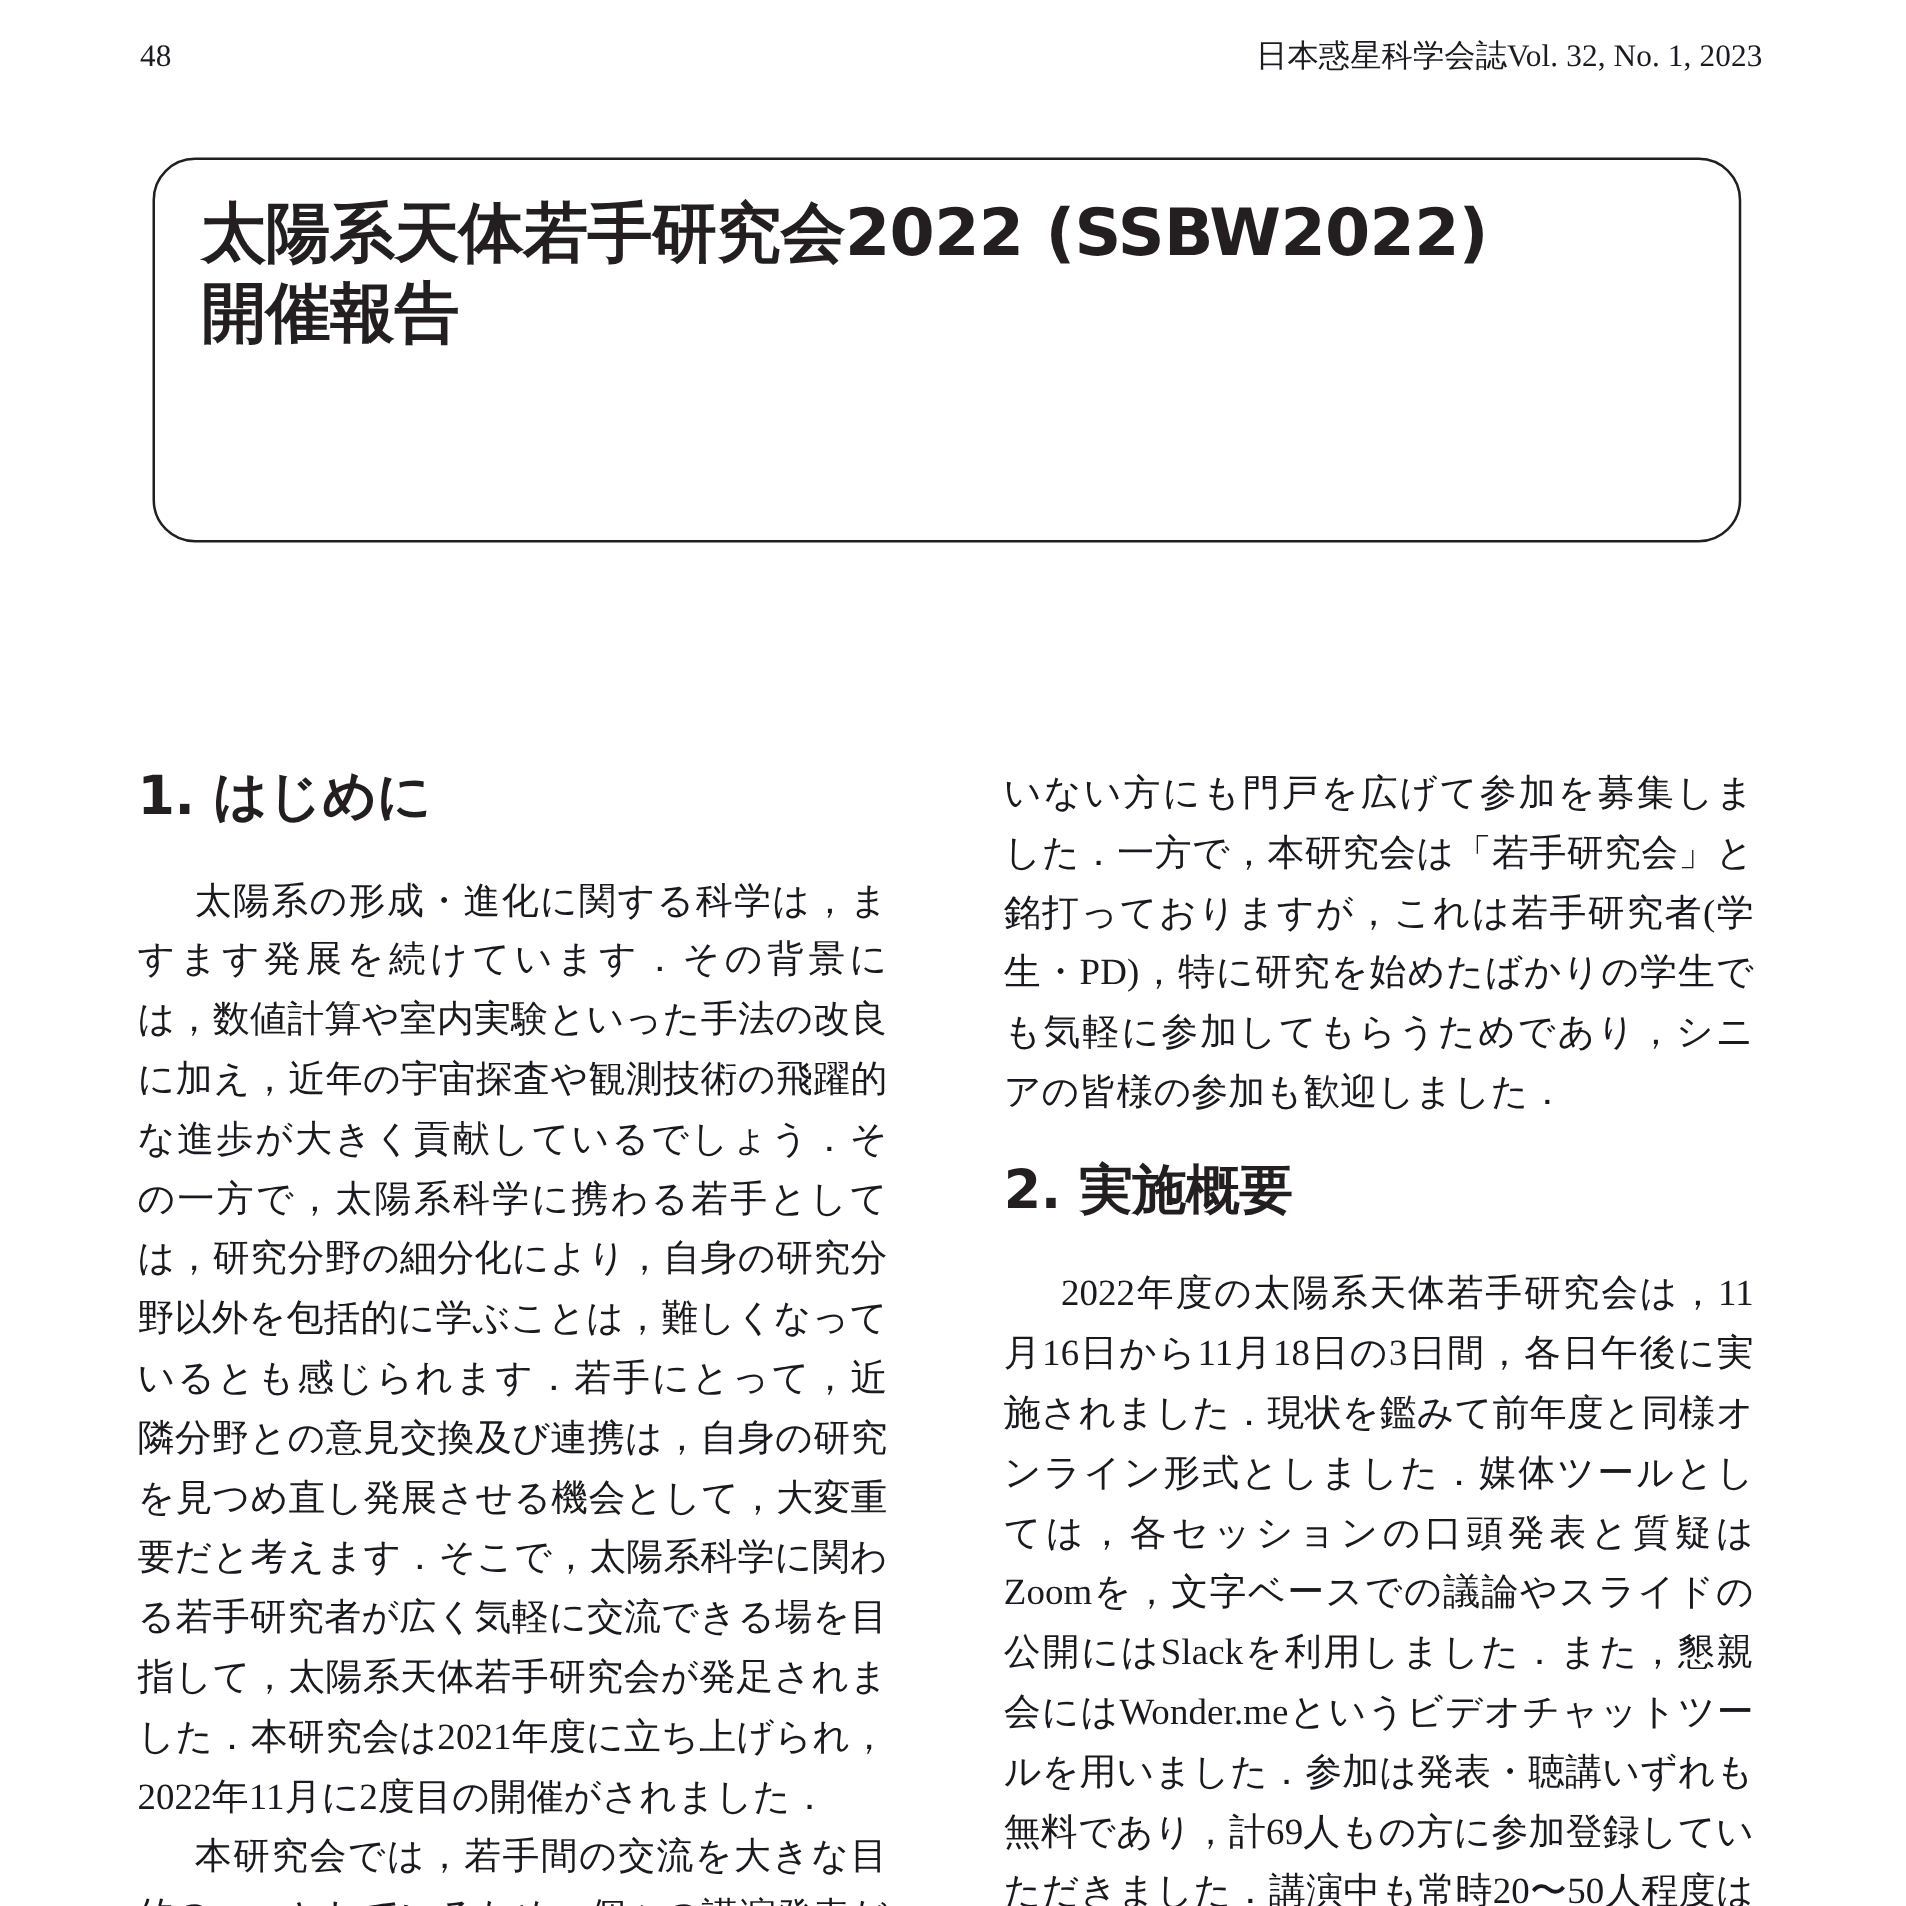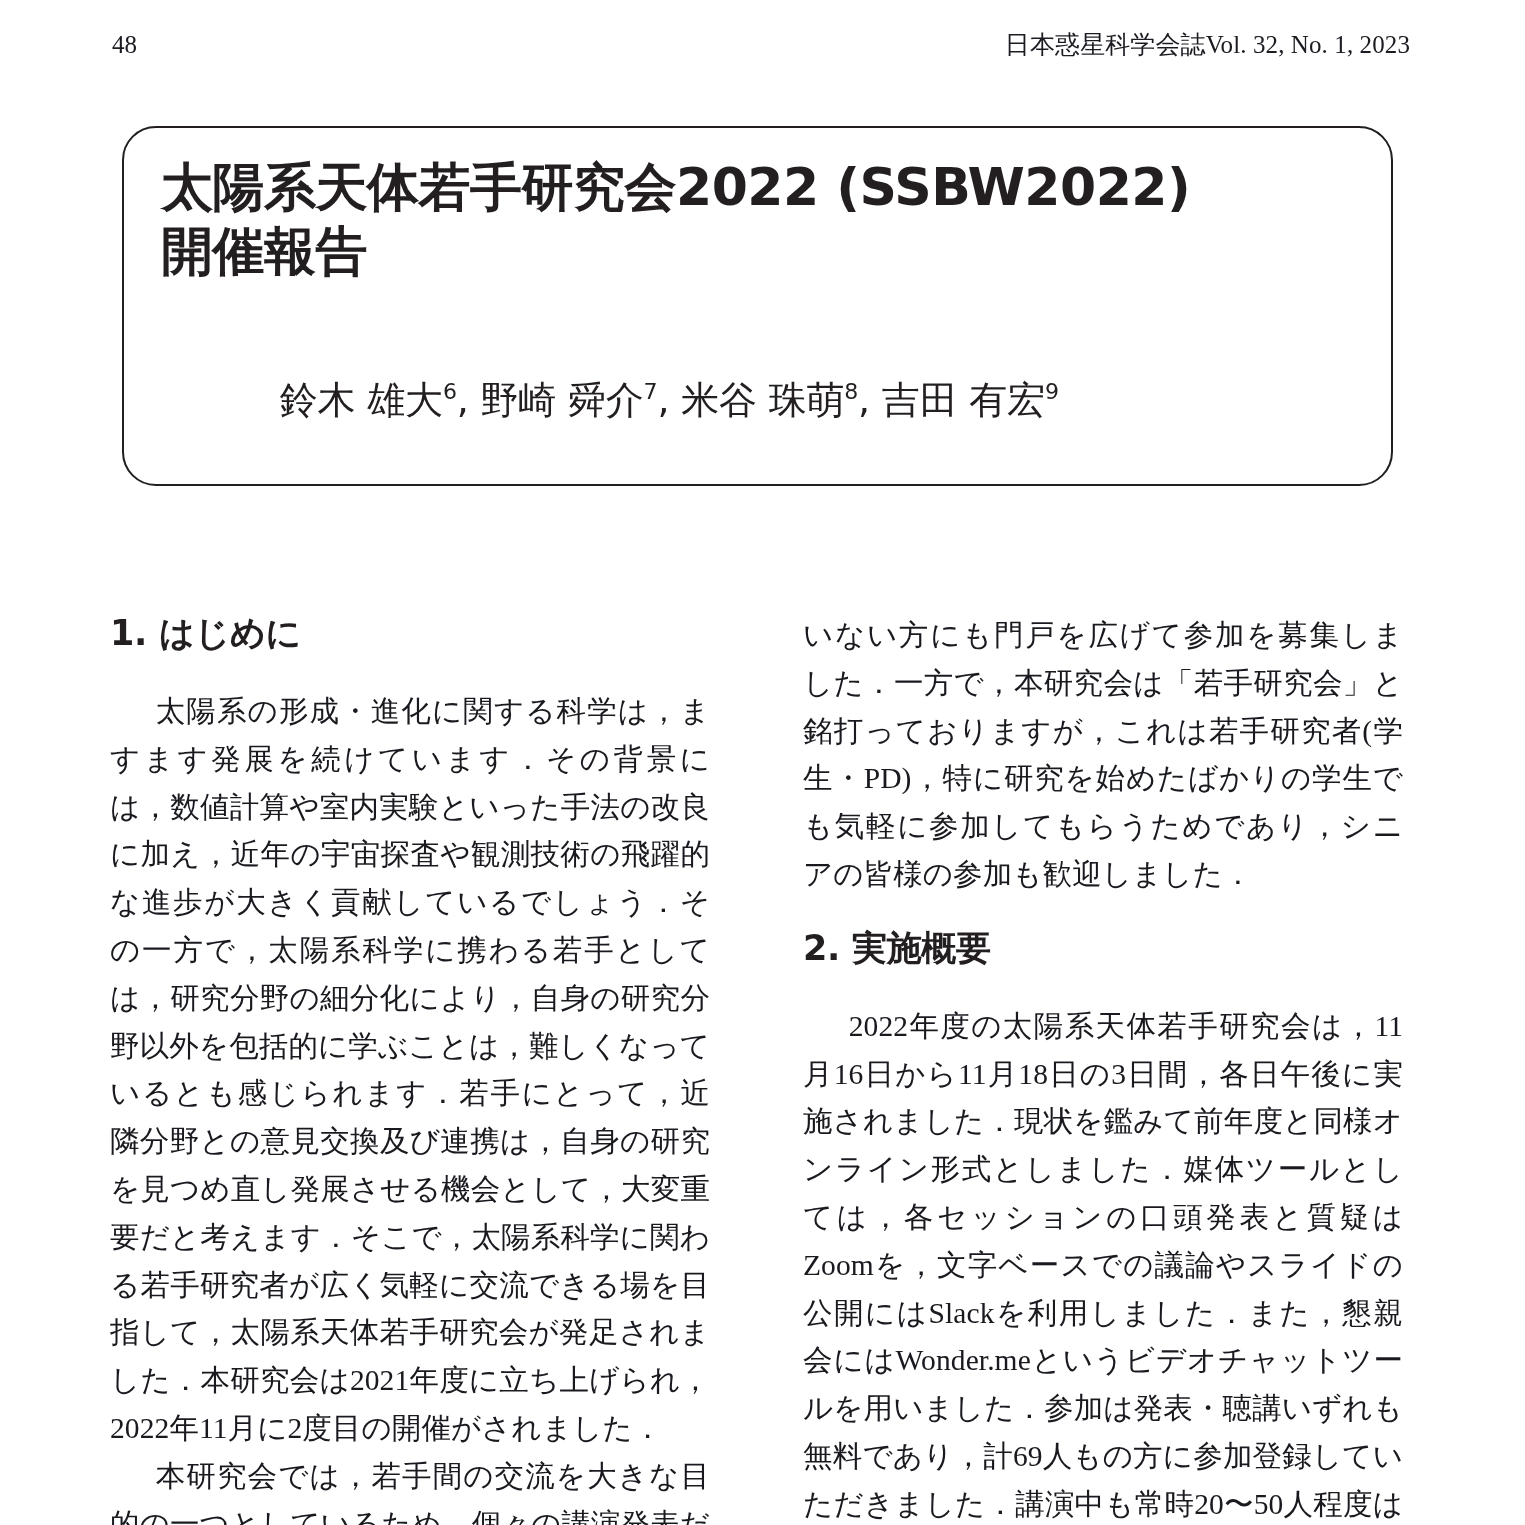--- a/index.html
+++ b/index.html
@@ -49,21 +49,21 @@
     white-space: nowrap;
     margin-left: 12px;
   }
 
   
   .title-card {
     position: absolute;
     left: 122px;
     top: 126px;
     width: 1271px;
-    height: 360px;
+    height: 308px;
     border: 2.5px solid #231f20;
     border-radius: 34px;
     box-sizing: border-box;
     background: #ffffff;
   }
 
   .title-block {
     position: absolute;
     left: 37px;
     top: 27px;
@@ -111,21 +111,21 @@
     width: 600px;
     height: 913px;
     overflow: hidden;
   }
   .col-left  { left: 110px; }
   .col-right { left: 803px; }
 
   h2.section-head {
     font-family: "DejaVu Sans", "Liberation Sans", sans-serif;
     font-weight: 700;
-    font-size: 35px;
+    font-size: 43px;
     line-height: 1.2;
     color: #231f20;
     margin: 0 0 34px 0;
     letter-spacing: -0.3px;
   }
   h2.section-head.second {
     margin-top: 4px;
   }
 
   p.body-par {
@@ -151,23 +151,20 @@
   <div class="running-head">
     <span class="folio">48</span>
     <span class="journal-line">日本惑星科学会誌Vol. 32, No. 1, 2023</span>
   </div>
 
   <div class="title-card">
     <div class="title-block">
       <h1 class="doc-title">太陽系天体若手研究会2022 (SSBW2022)
 開催報告</h1>
       <div class="authors">
-        <span class="a-line">
-          <span>鈴木 雄大</span><sup>6</sup><span>, </span><span>野崎 舜介</span><sup>7</sup><span>, </span><span>米谷 珠萌</span><sup>8</sup><span>, </span><span>吉田 有宏</span><sup>9</sup>
-        </span>
       </div>
     </div>
   </div>
 
   <div class="columns">
 
     <div class="col col-left">
       <h2 class="section-head">1. はじめに</h2>
       <p class="body-par indent">太陽系の形成・進化に関する科学は，ますます発展を続けています．その背景には，数値計算や室内実験といった手法の改良に加え，近年の宇宙探査や観測技術の飛躍的な進歩が大きく貢献しているでしょう．その一方で，太陽系科学に携わる若手としては，研究分野の細分化により，自身の研究分野以外を包括的に学ぶことは，難しくなっているとも感じられます．若手にとって，近隣分野との意見交換及び連携は，自身の研究を見つめ直し発展させる機会として，大変重要だと考えます．そこで，太陽系科学に関わる若手研究者が広く気軽に交流できる場を目指して，太陽系天体若手研究会が発足されました．本研究会は2021年度に立ち上げられ，2022年11月に2度目の開催がされました．</p>
       <p class="body-par indent">本研究会では，若手間の交流を大きな目的の一つとしているため，個々の講演発表だけでなく議論や意見交換の時間を可能な限り確保しました．また本研究会では基礎的な知識の共有を重視し，学部生や修士の学生のような，まだ研究の結果が十分出て</p>

